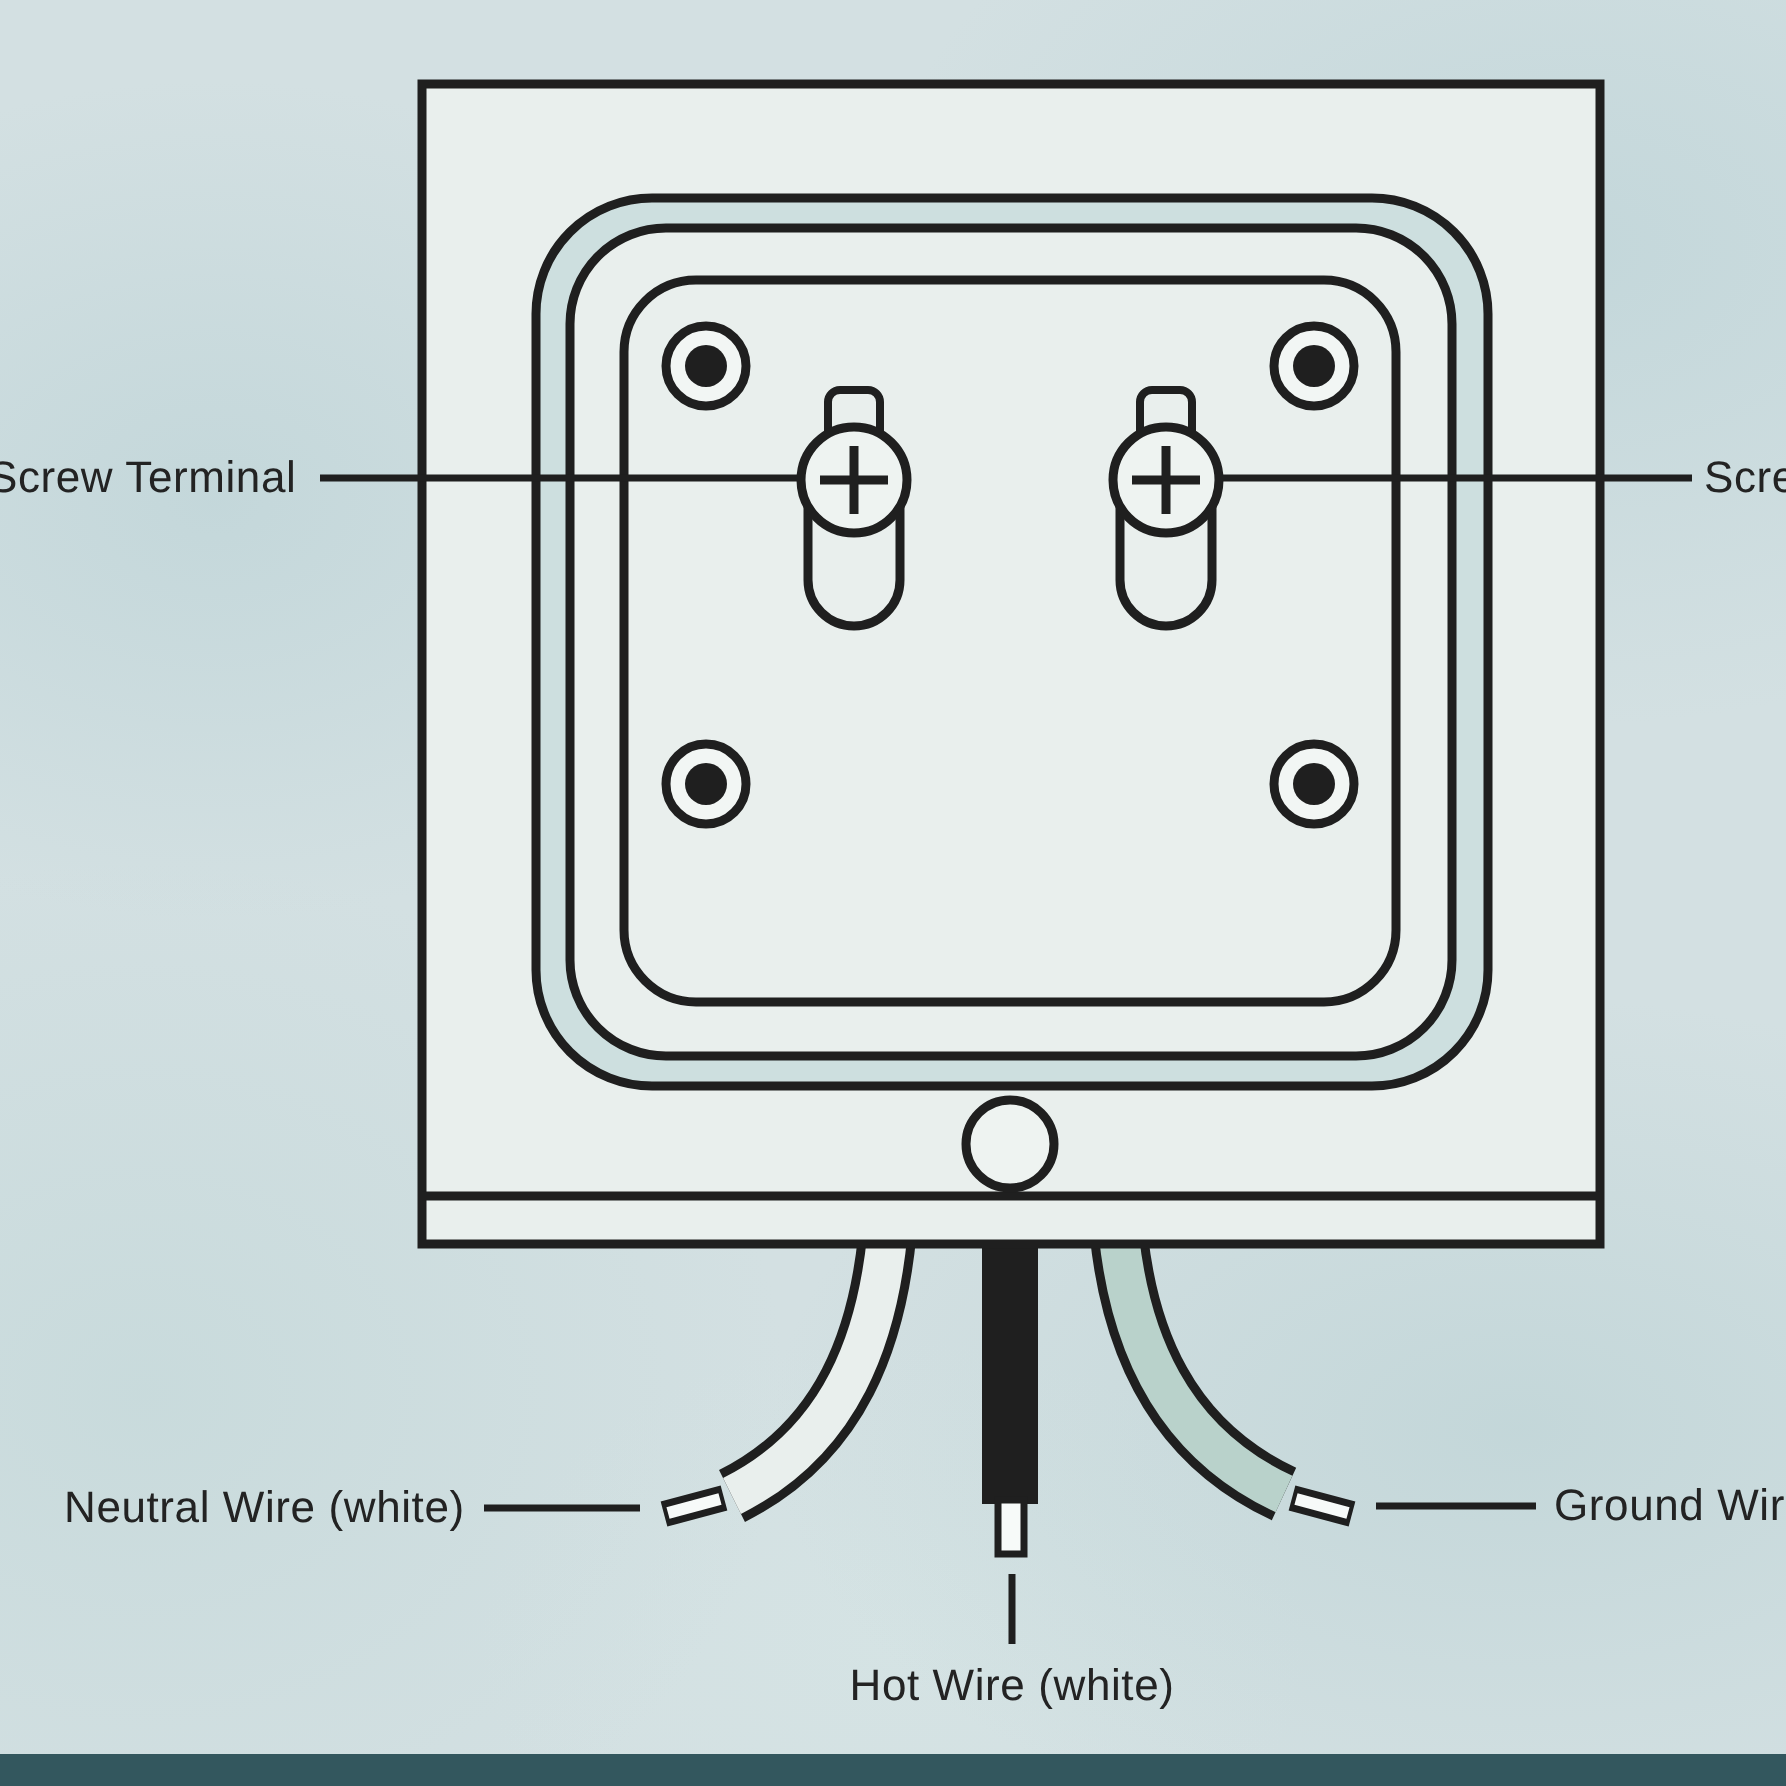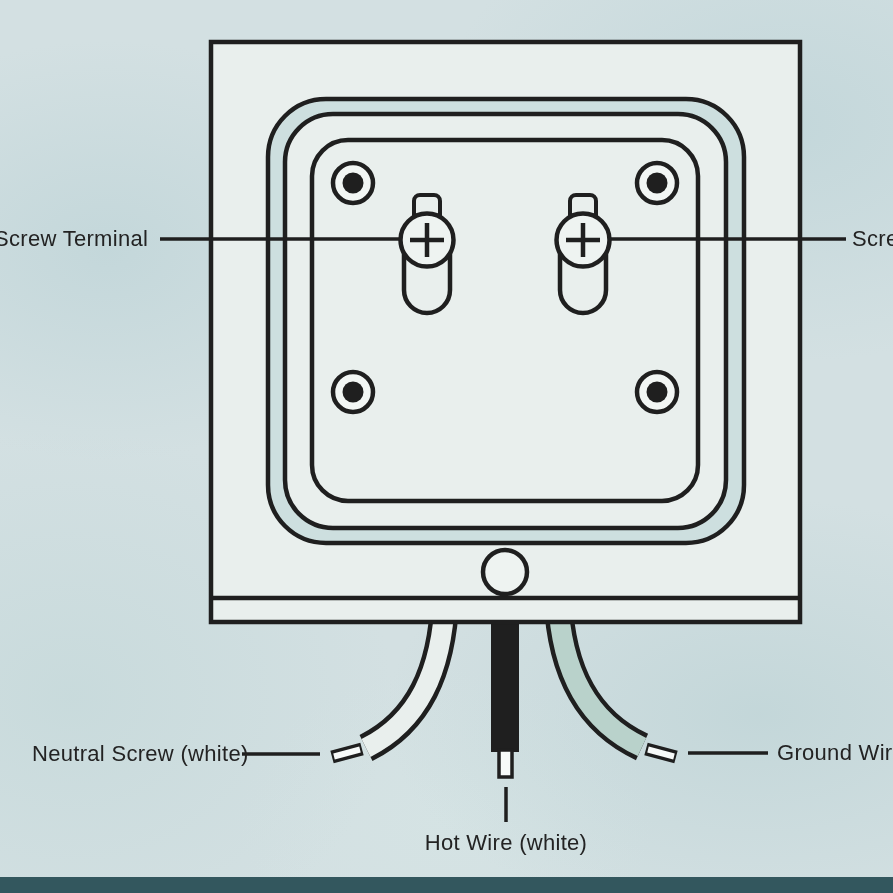--- a/index.html
+++ b/index.html
@@ -130,20 +130,20 @@
     <line class="stroke sw35" x1="611" y1="239" x2="846" y2="239"></line>
     <line class="stroke sw35" x1="242" y1="754" x2="320" y2="754"></line>
     <line class="stroke sw35" x1="688" y1="753" x2="768" y2="753"></line>
     <line class="stroke sw35" x1="506" y1="787" x2="506" y2="822"></line>
   </svg>
 
   <div class="label" style="left:-6px;top:227px;">Screw Terminal</div>
 
   <div class="label" style="left:852px;top:227px;">Screw Terminal</div>
 
-  <div class="label" style="left:32px;top:742px;">Neutral Screw (white)</div>
+  <div class="label" style="left:32px;top:742px;">Neutral Wire (white)</div>
 
   <div class="label" style="left:777px;top:741px;">Ground Wire</div>
 
   <div class="label" style="left:506px;top:831px;transform:translateX(-50%);">Hot Wire (white)</div>
 
   <div class="footer-bar"></div>
 </div>
 
 </body></html>

